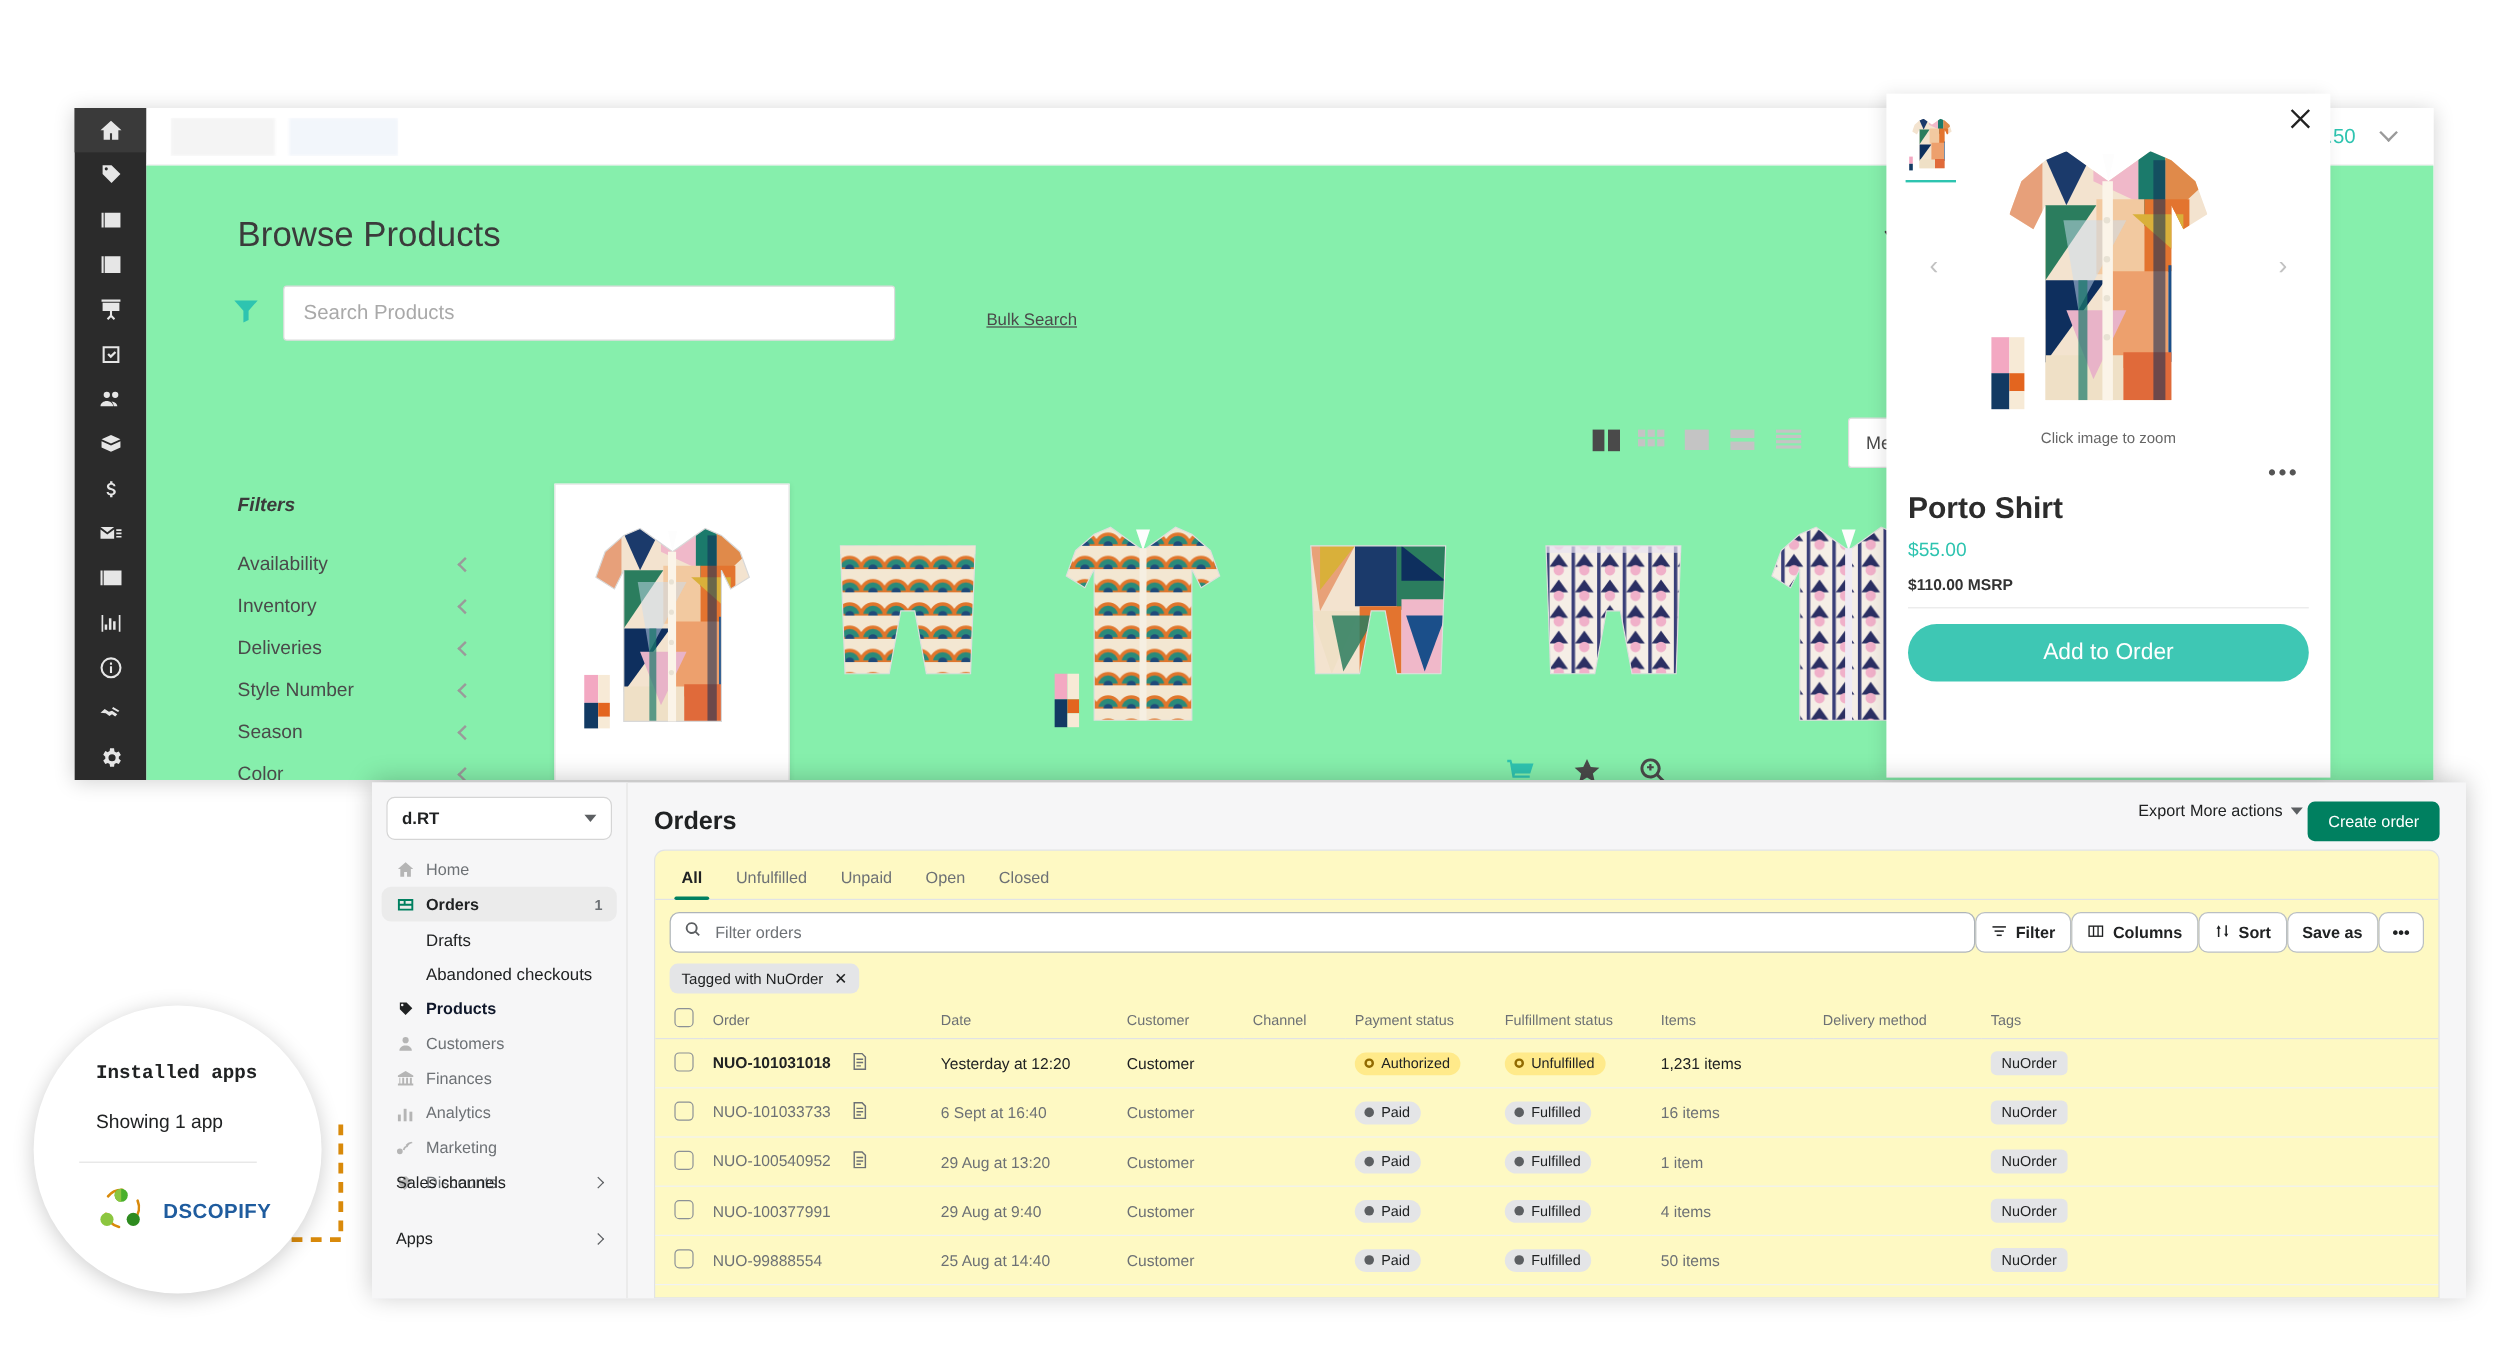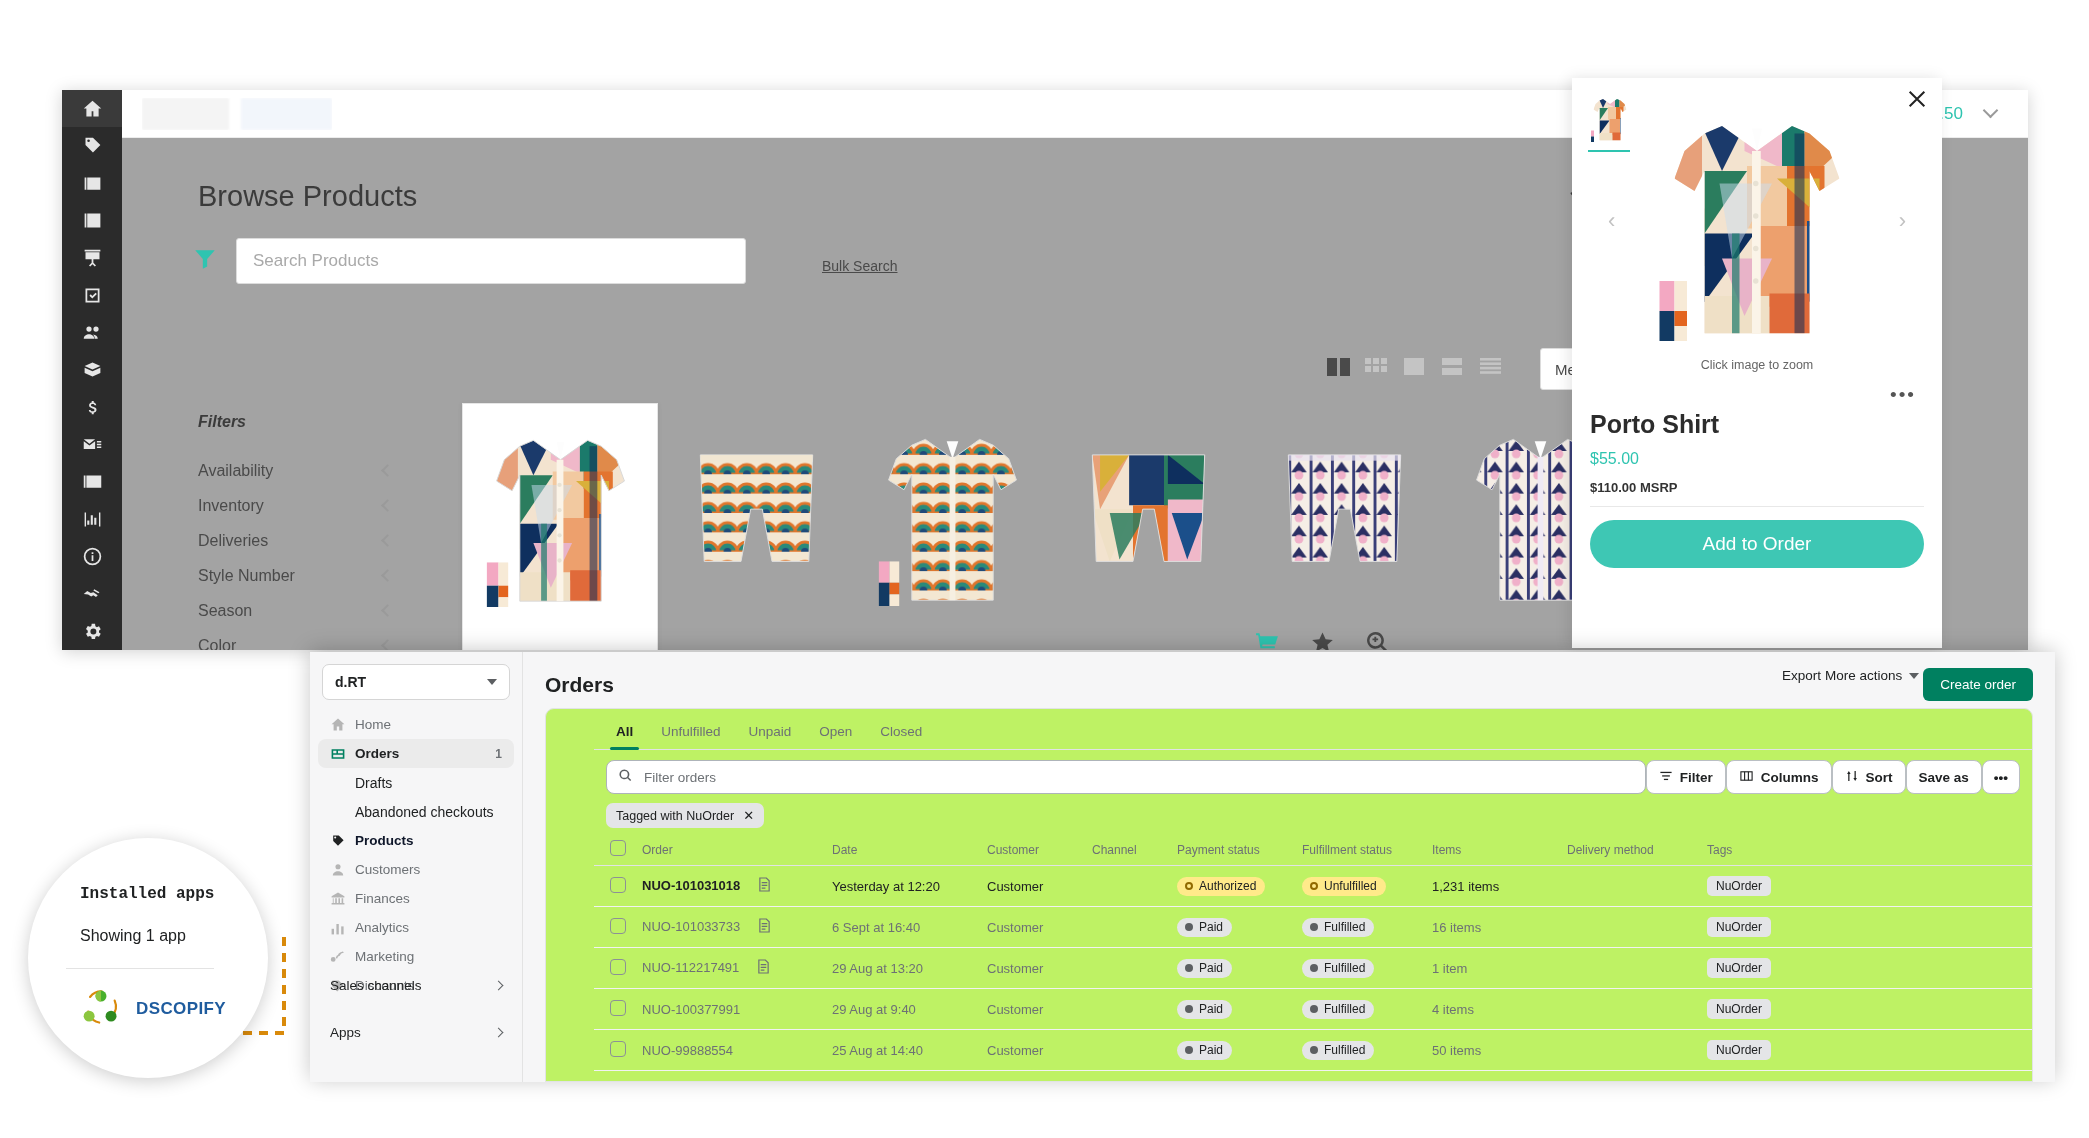--- a/index.html
+++ b/index.html
@@ -58,21 +58,21 @@
   .cart-wrap { display:flex; align-items:center; gap:10px; margin-left:4px; }
   .cart-wrap svg { width:27px; height:27px; fill:#4a4a4a; }
   .cart-badge {
     width:28px;height:28px;border-radius:50%;background:#2ec4b0;color:#fff;
     font-size:13px;display:flex;align-items:center;justify-content:center;
   }
   .cart-total { color:#2ec4b0; font-size:17px; }
   .chev-dn-thin { width:11px;height:11px;border-right:2px solid #9a9a9a;border-bottom:2px solid #9a9a9a;transform:rotate(45deg);margin:0 14px 6px 22px; }
 
   
-  #nu-body { position:absolute; left:60px; top:48px; right:0; bottom:0; background:#a3a3a3; }
+  #nu-body { position:absolute; left:60px; top:48px; right:0; bottom:0; background:#86efac; }
   #page-title {
     position:absolute; left:76px; top:42px; font-size:29px; color:#3b3b3b; font-weight:400;
   }
   #history-icon { position:absolute; right:430px; top:42px; width:30px; height:30px; }
   #history-icon svg { width:28px;height:28px;fill:none;stroke:#3b3b3b;stroke-width:1.6; }
   #filter-funnel { position:absolute; left:70px; top:108px; width:26px; height:26px; }
   #search-input {
     position:absolute; left:114px; top:100px; width:510px; height:46px;
     border:1px solid #dcdcdc; border-radius:3px; padding:0 16px;
     font-size:17px; color:#333; font-family:"Liberation Sans", sans-serif;
@@ -167,21 +167,21 @@
   #shop-title { font-size:21px; font-weight:bold; color:#202223; }
   #shop-actions { margin-left:auto; display:flex; align-items:flex-start; gap:4px; }
   .shop-link { font-size:13.5px; color:#202223; cursor:pointer; }
   .more-actions { display:flex; align-items:center; gap:7px; font-size:13.5px; color:#202223; cursor:pointer;}
   #create-order {
     background:#008060; color:#fff; border:none; border-radius:6px;
     padding:9px 17px; font-size:13.5px; font-family:"Liberation Sans", sans-serif; cursor:pointer;
   }
   #orders-card {
     position:absolute; left:22px; right:22px; top:56px; bottom:0;
-    background:#bef264; border:1px solid #e1e3e5; border-radius:9px 9px 0 0; overflow:hidden;padding-left:48px;
+    background:#fef9c3; border:1px solid #e1e3e5; border-radius:9px 9px 0 0; overflow:hidden;
   }
   #orders-tabs { display:flex; gap:0; padding:6px 8px 0 8px; border-bottom:1px solid #e1e3e5; }
   .otab { padding:9px 14px 10px 14px; font-size:13.5px; color:#6d7175; position:relative; cursor:pointer; }
   .otab.active { color:#202223; font-weight:bold; }
   .otab.active::after { content:""; position:absolute; left:8px; right:8px; bottom:-1px; height:3px; background:#008060; border-radius:2px; }
 
   #filter-bar { display:flex; align-items:flex-start; gap:0; padding:10px 12px 0 12px; }
   #filter-input-wrap {
     flex:1; height:34px; border:1px solid #aeb4b9; border-radius:8px;
     display:flex; align-items:center; gap:9px; padding:0 11px; background:#fff;
@@ -977,21 +977,21 @@
                 </span></td>
             <td>16 items</td>
             <td></td>
             <td>
               <span class="tag-pill">NuOrder</span></td>
           </tr>
 
           <tr>
             <td style="padding-left:16px"><span class="ck"></span></td>
             <td>
-              <span>NUO-112217491</span>
+              <span>NUO-100540952</span>
               <span class="doc-ic" style="margin-left:14px;vertical-align:-2px">
                 <svg viewBox="0 0 14 16" fill="none" stroke="#6d7175" stroke-width="1.3">
                     <path d="M2 1h7l3 3v11H2z"></path>
                     <path d="M4 6h6M4 9h6M4 12h4"></path>
                   </svg></span>
             </td>
             <td>29 Aug at 13:20</td>
             <td>Customer</td>
             <td></td>
             <td>

